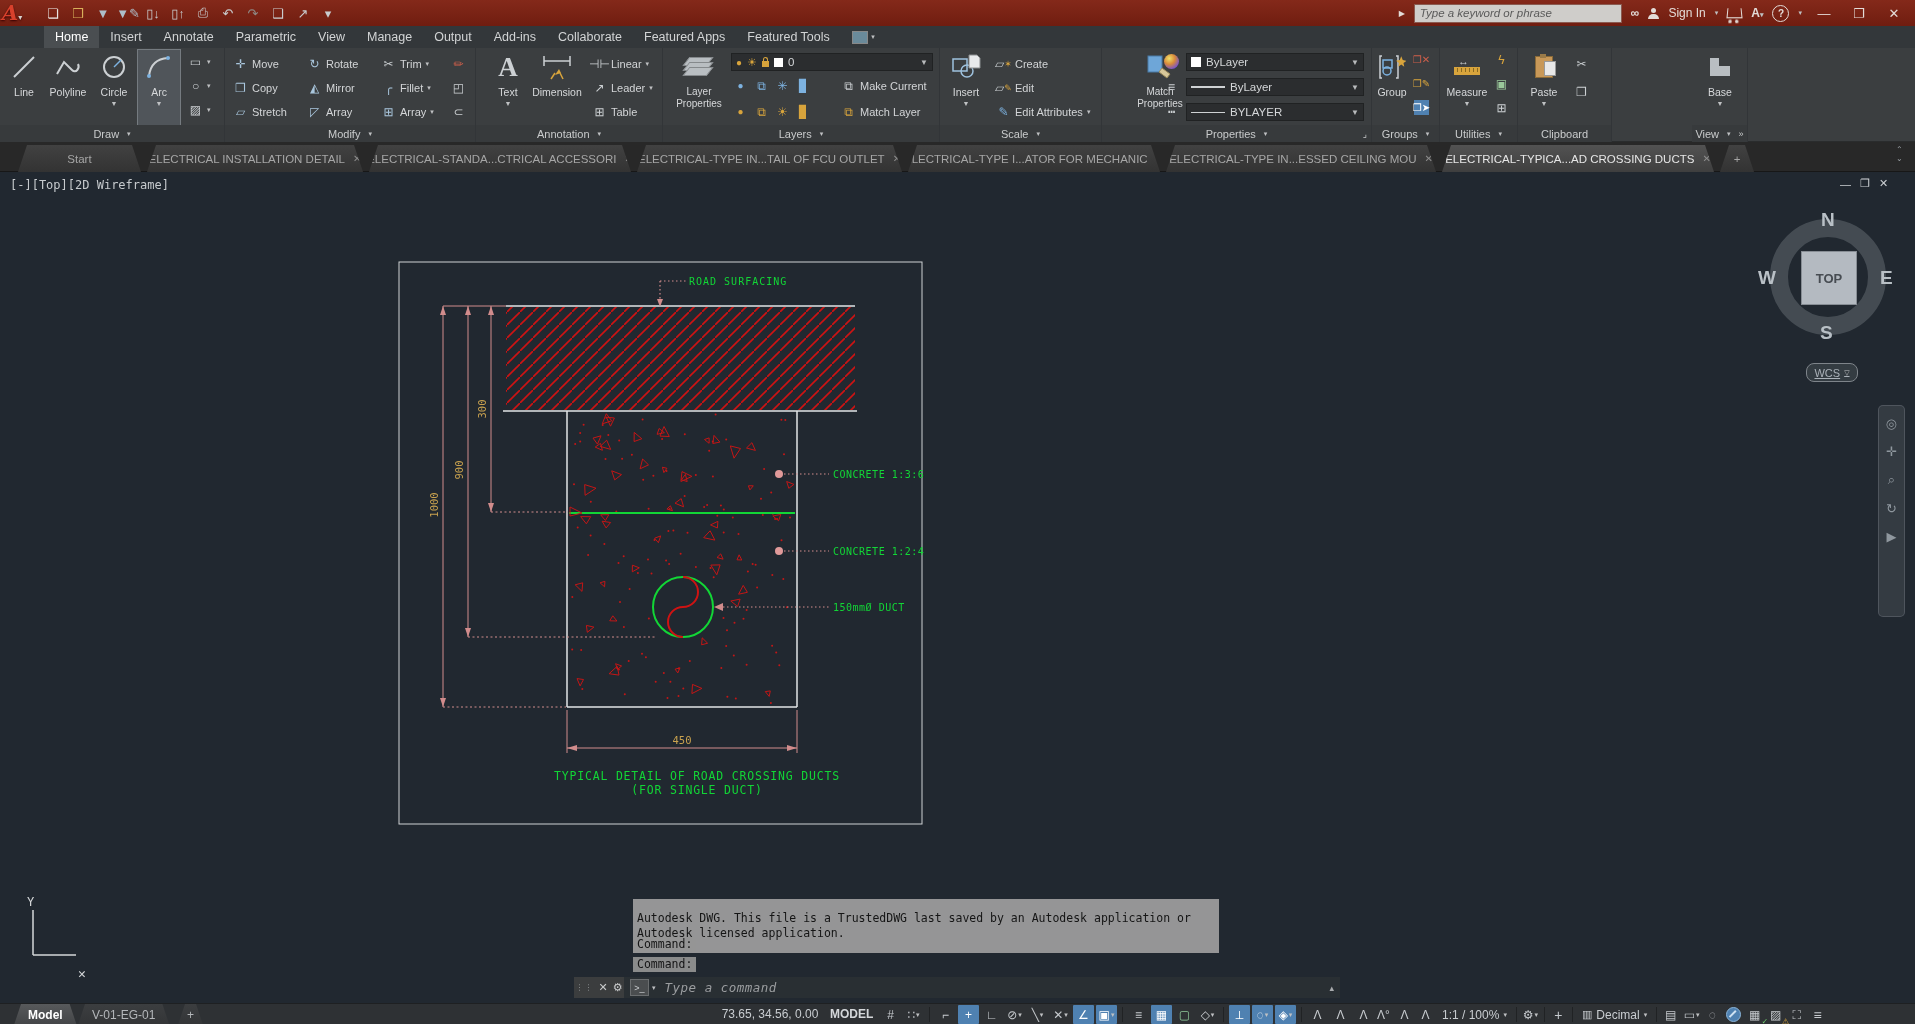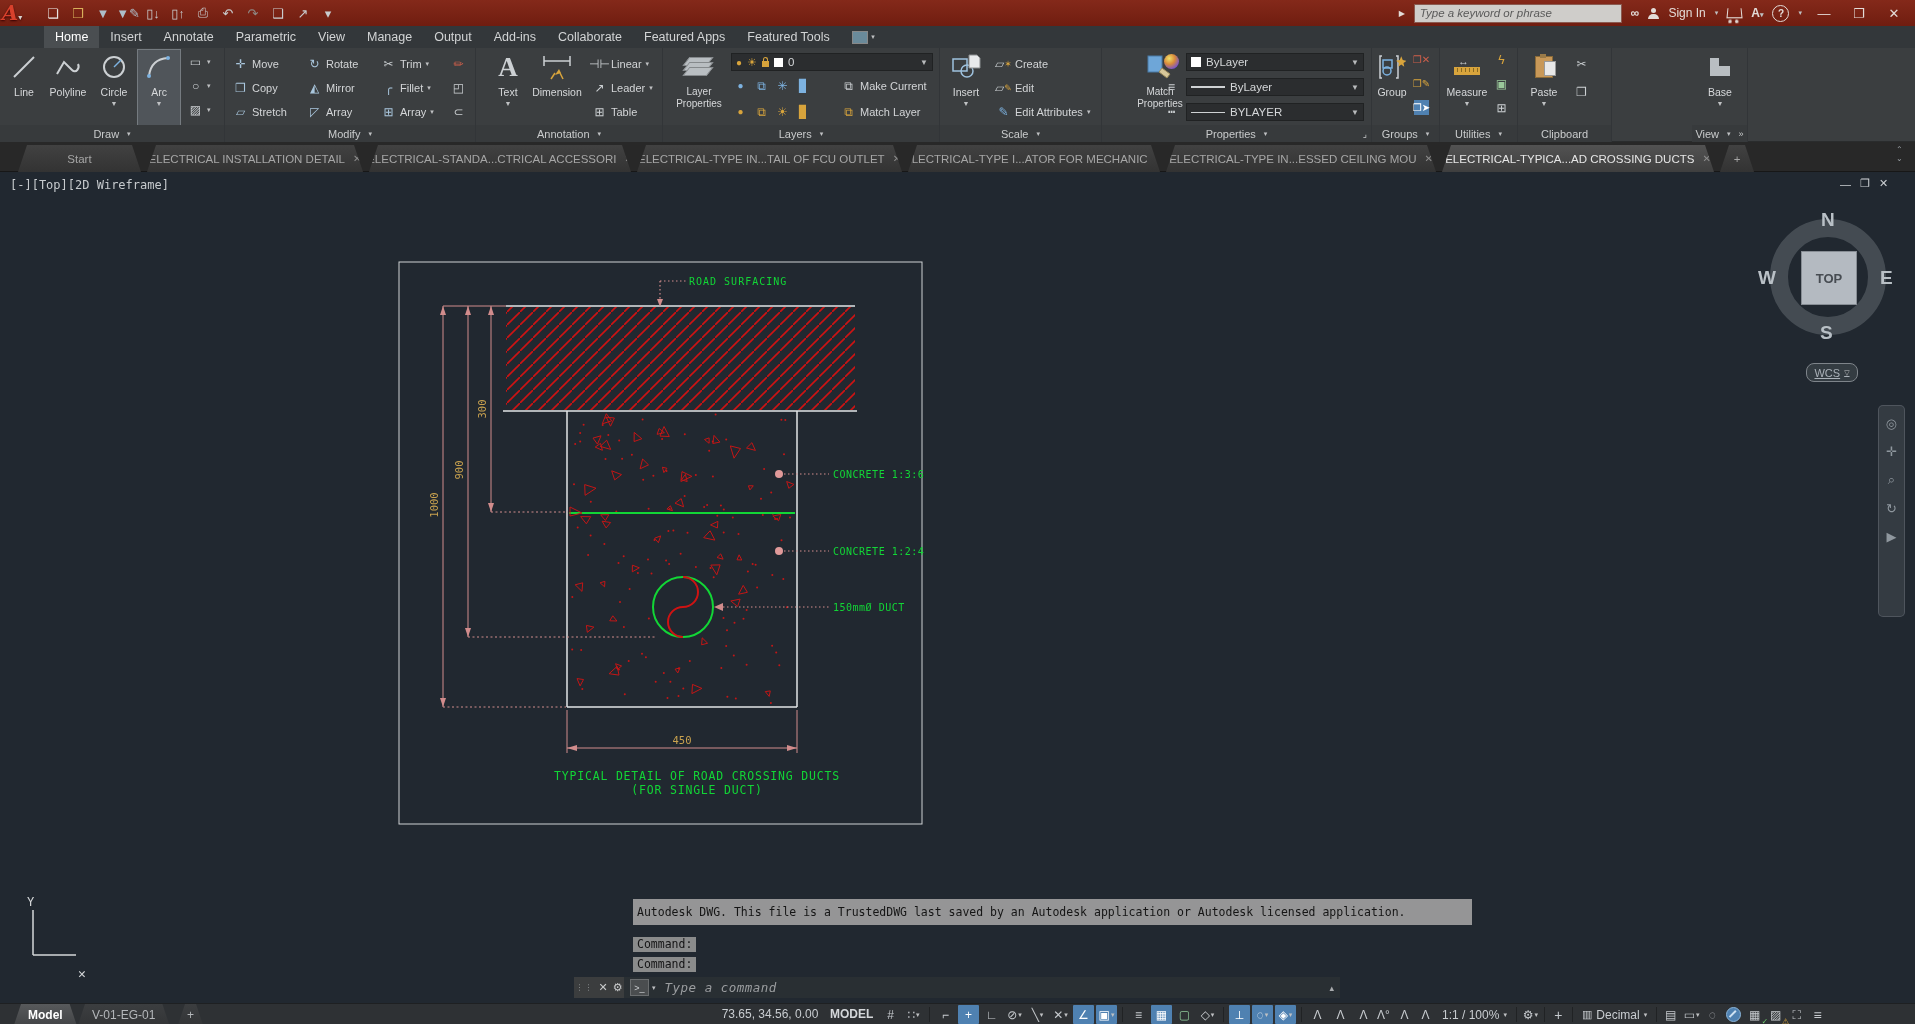--- a/index.html
+++ b/index.html
@@ -60,21 +60,21 @@
   #vp-header{left:10px;top:178px;font-size:12px;color:#c6cacd;}
   #vp-btns{left:1840px;top:177px;color:#ccd0d3;font-size:11px;display:flex;gap:9px;}
   .cadmono{font-family:"DejaVu Sans Mono",monospace;}
   
   #vc-ring{left:1770px;top:219px;width:116px;height:116px;border-radius:50%;border:18px solid rgba(125,133,140,0.38);box-sizing:border-box;}
   .vc-letter{position:absolute;color:#b9c0c6;font-weight:bold;font-size:19px;font-family:"Liberation Sans",sans-serif;}
   #vc-top{left:1801px;top:251px;width:54px;height:52px;background:#b4bac1;border:1px solid #878d94;display:flex;align-items:center;justify-content:center;font-size:13px;font-weight:bold;color:#474c52;}
   #wcs{left:1806px;top:363px;width:50px;height:17px;border:1px solid #7e848a;border-radius:8px;background:rgba(70,76,82,.55);color:#aab1b8;font-size:11px;display:flex;align-items:center;justify-content:center;gap:4px;text-decoration:underline;}
   #navbar{left:1878px;top:405px;width:27px;height:212px;background:rgba(82,88,94,.40);border:1px solid rgba(130,138,145,.35);border-radius:5px;display:flex;flex-direction:column;align-items:center;gap:13px;padding-top:10px;box-sizing:border-box;color:#8f979e;font-size:13px;}
   
-  #cmd-banner{left:633px;top:899px;width:839px;background:rgba(158,158,158,.93);color:#151515;font-size:11.5px;line-height:24px;padding:1px 4px;box-sizing:border-box;}
+  #cmd-banner{left:633px;top:899px;width:586px;background:rgba(158,158,158,.93);color:#151515;font-size:11.5px;line-height:15px;padding:12px 4px;box-sizing:border-box;}
   .cmd-chip{position:absolute;left:633px;background:rgba(150,150,150,.9);color:#151515;font-size:11.5px;padding:0 4px;line-height:15px;}
   #cmd-bar{left:574px;top:977px;width:766px;height:21px;background:rgba(50,52,54,.55);display:flex;align-items:center;}
   #cmd-grip{width:50px;height:21px;background:#3b3d3e;display:flex;align-items:center;justify-content:center;gap:5px;color:#c9cbcc;font-size:11px;}
   #cmd-prompt-icon{width:17px;height:15px;background:#4a4d4f;border:1px solid #6a6d6f;color:#cfd2d4;font-size:9px;display:flex;align-items:center;justify-content:center;margin-left:6px;}
   #cmd-placeholder{margin-left:9px;color:#9b9ea0;font-style:italic;font-size:12.5px;letter-spacing:0.5px;}
   
   #statusbar{left:0;top:1003px;width:1915px;height:21px;background:#2e3134;border-top:1px solid #1e2022;box-sizing:border-box;color:#c9cdd1;font-size:12px;}
   .mtab{position:absolute;top:0;height:21px;display:flex;align-items:center;justify-content:center;font-size:12px;clip-path:polygon(7px 0,calc(100% - 7px) 0,100% 100%,0 100%);padding:0 14px;}
   #st-icons{position:absolute;left:880px;top:1px;height:19px;display:flex;align-items:center;gap:2px;}
   .sic{width:21px;height:19px;display:inline-flex;align-items:center;justify-content:center;font-size:12px;color:#c6cace;gap:1px;}

